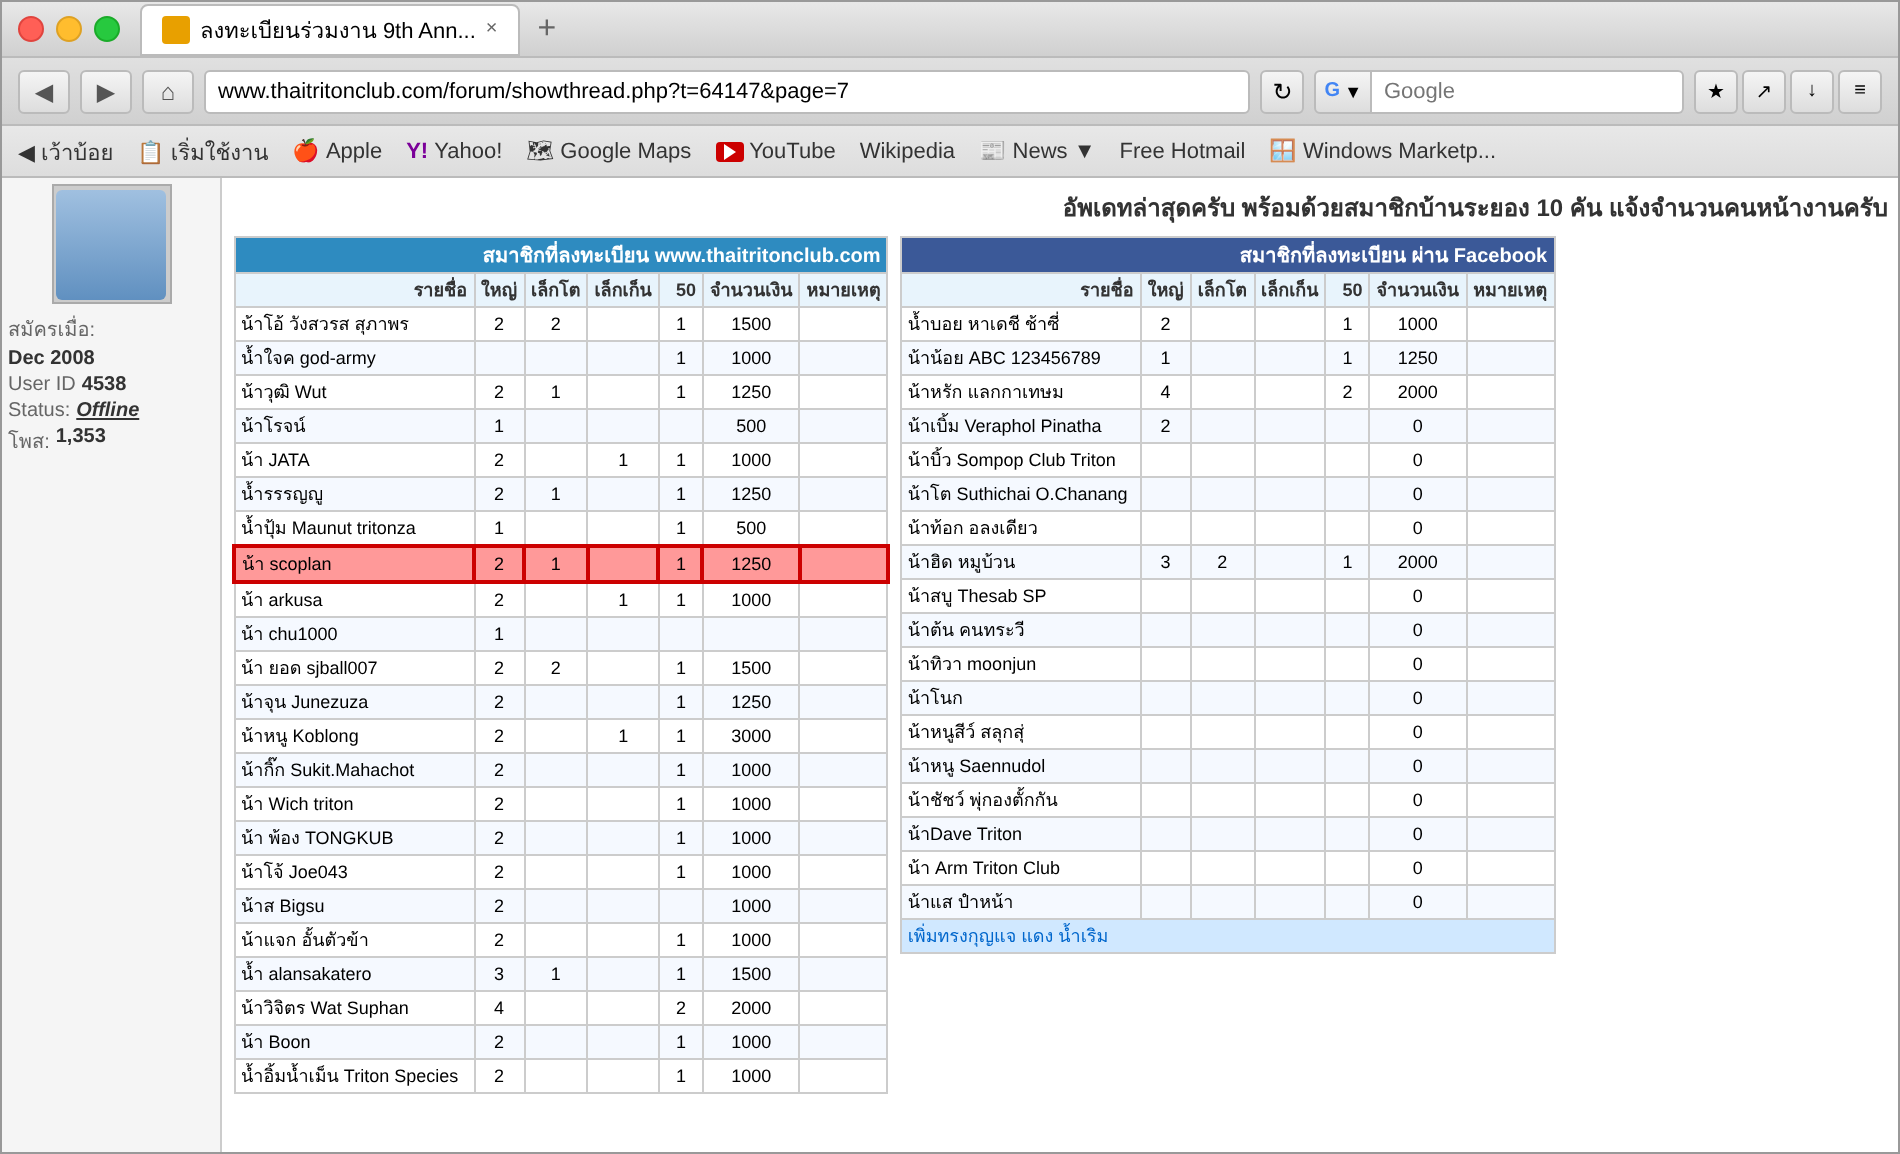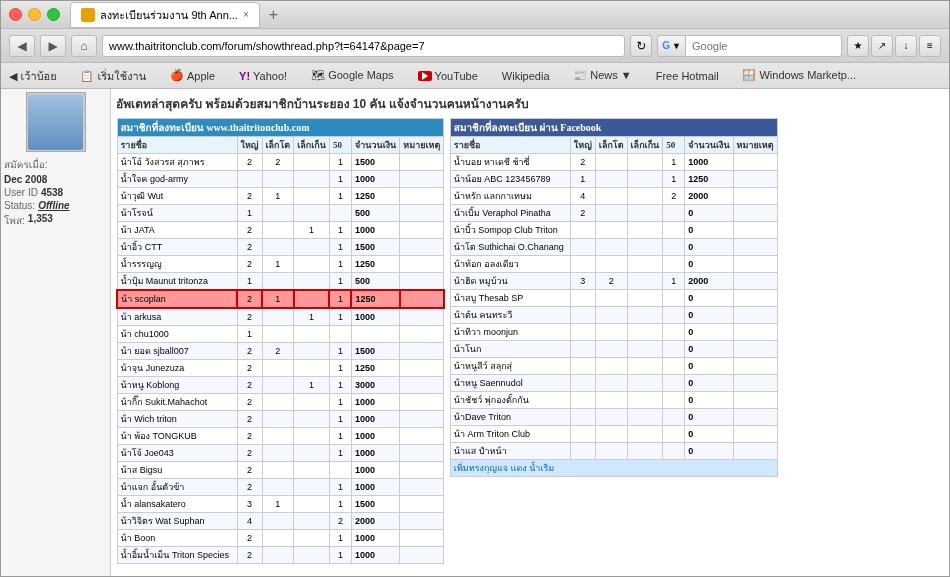--- a/index.html
+++ b/index.html
@@ -25,61 +25,61 @@
     .addressbar { background: linear-gradient(to bottom, #e0e0e0, #d0d0d0); height: 34px; display: flex; align-items: center; padding: 0 8px; gap: 5px; border-bottom: 1px solid #bbb; flex-shrink: 0; }
     .nav-btn { width: 26px; height: 22px; background: linear-gradient(to bottom, #f5f5f5, #ddd); border: 1px solid #bbb; border-radius: 3px; display: flex; align-items: center; justify-content: center; cursor: pointer; font-size: 12px; color: #555; }
     .address-field { flex: 1; height: 22px; border: 1px solid #bbb; border-radius: 3px; padding: 0 6px; font-size: 11px; background: #fff; }
     .refresh-btn { width: 22px; height: 22px; background: linear-gradient(to bottom, #f5f5f5, #ddd); border: 1px solid #bbb; border-radius: 3px; display: flex; align-items: center; justify-content: center; cursor: pointer; font-size: 12px; }
     .search-field { width: 156px; height: 22px; border: 1px solid #bbb; border-radius: 3px; padding: 0 6px; font-size: 11px; background: #fff; }
     .search-engine { display: flex; align-items: center; gap: 2px; background: linear-gradient(to bottom, #f5f5f5, #ddd); border: 1px solid #bbb; border-radius: 3px 0 0 3px; height: 22px; padding: 0 4px; font-size: 11px; }
     .action-btns { display: flex; gap: 2px; }
     .action-btn { width: 22px; height: 22px; background: linear-gradient(to bottom, #f5f5f5, #ddd); border: 1px solid #bbb; border-radius: 3px; display: flex; align-items: center; justify-content: center; font-size: 10px; cursor: pointer; }
     
     
-    .bookmarks { background: linear-gradient(to bottom, #e8e8e8, #ddd); height: 26px; display: flex; align-items: center; padding: 0 8px; gap: 24px; border-bottom: 1px solid #bbb; flex-shrink: 0; overflow: hidden; }
+    .bookmarks { background: linear-gradient(to bottom, #e8e8e8, #ddd); height: 26px; display: flex; align-items: center; padding: 0 8px; gap: 12px; border-bottom: 1px solid #bbb; flex-shrink: 0; overflow: hidden; }
     .bookmark-item { display: flex; align-items: center; gap: 3px; font-size: 11px; color: #333; cursor: pointer; white-space: nowrap; }
     .yt-icon { width: 14px; height: 10px; background: #cc0000; border-radius: 2px; display: flex; align-items: center; justify-content: center; }
     .yt-play { width: 0; height: 0; border-top: 4px solid transparent; border-bottom: 4px solid transparent; border-left: 6px solid white; }
     
     
     .content { flex: 1; display: flex; overflow: hidden; background: #e8e8e8; }
     
     
     .sidebar { width: 110px; background: #f5f5f5; border-right: 1px solid #ccc; padding: 3px; flex-shrink: 0; font-size: 10px; }
     .sidebar-avatar { width: 60px; height: 60px; background: #ccc; margin: 0 auto 5px; border: 1px solid #aaa; overflow: hidden; display: flex; align-items: center; justify-content: center; }
     .sidebar-avatar-inner { width: 55px; height: 55px; background: linear-gradient(to bottom, #a0c0e0, #6090c0); border-radius: 3px; }
     .sidebar-info { font-size: 10px; }
     .sidebar-row { display: flex; gap: 3px; margin-bottom: 2px; }
     .sidebar-label { color: #666; }
     .sidebar-value { color: #333; font-weight: bold; }
     
     
     .main-area { flex: 1; overflow-y: auto; overflow-x: auto; background: #fff; padding: 5px; }
     
     
-    .page-title { font-size: 12px; font-weight: bold; text-align: left; margin-bottom: 5px; color: #333; }
+    .page-title { font-size: 12px; font-weight: bold; text-align: right; margin-bottom: 5px; color: #333; }
     
     
     .tables-wrapper { display: flex; gap: 5px; }
     
     
     .reg-table { border-collapse: collapse; font-size: 9px; }
     .reg-table th, .reg-table td { border: 1px solid #ccc; padding: 1px 3px; white-space: nowrap; }
-    .reg-table th { background: #4a9fcf; color: white; text-align: left; font-weight: bold; font-family: Liberation Serif, serif; }
+    .reg-table th { background: #4a9fcf; color: white; text-align: right; font-weight: bold; }
     .header-thai { background: #2e8bc0 !important; text-align: center; font-size: 10px; font-weight: bold; }
     .subheader { background: #e8f4fc !important; color: #333 !important; font-size: 9px; text-align: center; }
     .col-name { width: 120px; }
     .col-num { width: 22px; text-align: center; }
     tr:nth-child(even) td { background: #f5f9ff; }
     tr:nth-child(odd) td { background: #ffffff; }
     .highlighted-row td { background: #ff9999 !important; border: 2px solid #cc0000 !important; }
     .fb-header { background: #3b5998 !important; color: white !important; }
     .name-cell { text-align: left; padding-left: 4px; }
     .num-cell { text-align: center; }
-    .total-cell { font-weight: bold; }
+    .total-cell { text-align: center; font-weight: normal; }
     .done-cell { font-size: 9px; color: #0066cc; }
     .add-row td { background: #d0e8ff !important; }
     
     
     .main-area::-webkit-scrollbar { width: 8px; }
     .main-area::-webkit-scrollbar-track { background: #f0f0f0; }
     .main-area::-webkit-scrollbar-thumb { background: #bbb; border-radius: 4px; }
   </style>
 </head>
 <body>
@@ -250,29 +250,20 @@
                 <tr>
                   <td class="name-cell">น้า JATA</td>
                   <td class="num-cell">2</td>
                   <td class="num-cell"></td>
                   <td class="num-cell">1</td>
                   <td class="num-cell">1</td>
                   <td class="total-cell">1000</td>
                   <td class="done-cell"></td>
                 </tr>
                 <tr>
-                  <td class="name-cell">น้าอิ้ว CTT</td>
-                  <td class="num-cell">2</td>
-                  <td class="num-cell"></td>
-                  <td class="num-cell"></td>
-                  <td class="num-cell">1</td>
-                  <td class="total-cell">1500</td>
-                  <td class="done-cell"></td>
-                </tr>
-                <tr>
                   <td class="name-cell">น้ำรรรญญู</td>
                   <td class="num-cell">2</td>
                   <td class="num-cell">1</td>
                   <td class="num-cell"></td>
                   <td class="num-cell">1</td>
                   <td class="total-cell">1250</td>
                   <td class="done-cell"></td>
                 </tr>
                 <tr>
                   <td class="name-cell">น้ำปุ้ม Maunut tritonza</td>

